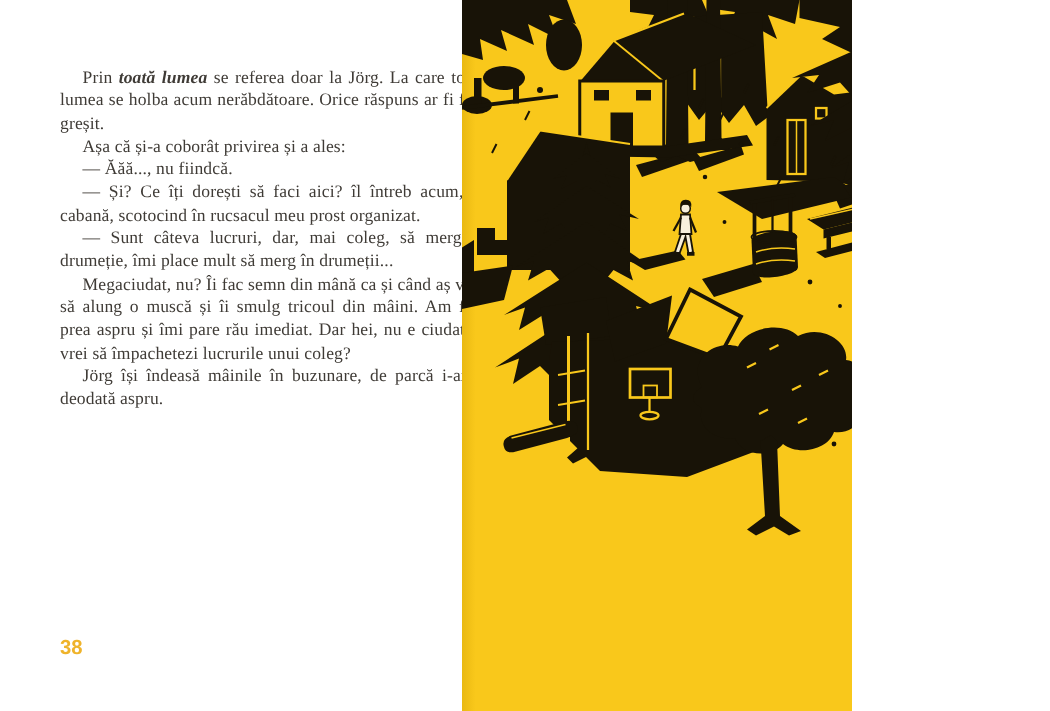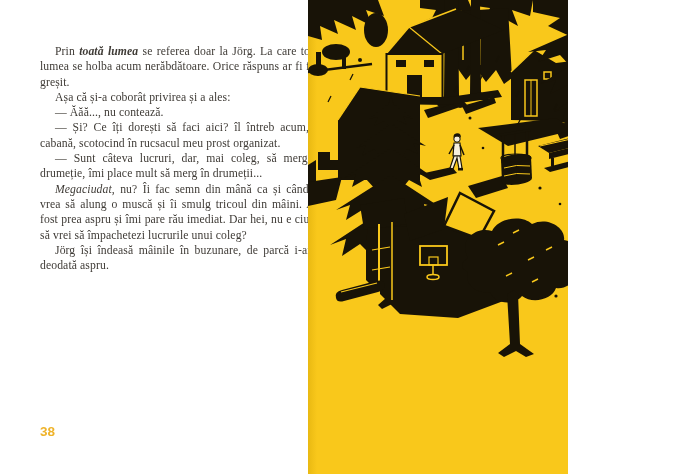--- a/index.html
+++ b/index.html
@@ -11,21 +11,21 @@
   .spread{position:relative;width:568px;height:474px;overflow:hidden;display:flex;font-family:"Liberation Serif",serif;gap:44px;}
   .left-page{position:relative;width:353px;height:474px;background:var(--paper);}
   .text-block{
     position:absolute;left:40px;top:44px;width:284px;
     font-size:11.7px;line-height:15.3px;color:var(--text);
     text-align:justify;letter-spacing:0.1px;
   }
   .text-block p{margin:0;text-indent:15px;}
   .text-block p.gap-before{}
   .run-bi{font-weight:bold;font-style:italic;}
-  .run-i{font-style:italic;}
+  .run-i{}
   .page-number{
     position:absolute;left:40px;top:424px;width:284px;text-align:left;
     color:var(--pagenum);font-weight:bold;font-size:13.5px;
     font-family:Liberation Sans, sans-serif;
   }
   .right-page{
     position:relative;width:347px;height:474px;
     background:linear-gradient(90deg,#e9b912 0px,var(--yellow) 9px);
   }
   .right-page svg{position:absolute;inset:0;display:block;}
@@ -37,21 +37,21 @@
 </style>
 </head>
 <body>
 
 <div class="spread">
 
   <div class="left-page">
     <div class="text-block">
         <p><span>Prin </span><span class="run-bi">toată lumea</span><span> se referea doar la Jörg. La care toată lumea se holba acum nerăbdătoare. Orice răspuns ar fi fost greșit.</span></p>
         <p><span>Așa că și-a coborât privirea și a ales:</span></p>
-        <p><span>— Ăăă..., nu contează.</span></p>
+        <p><span>— Ăăă..., nu fiindcă.</span></p>
         <p class="gap-before"><span>— Și? Ce îți dorești să faci aici? îl întreb acum, în cabană, scotocind în rucsacul meu prost organizat.</span></p>
         <p><span>— Sunt câteva lucruri, dar, mai coleg, să merg în drumeție, îmi place mult să merg în drumeții...</span></p>
         <p><span class="run-i">Megaciudat</span><span>, nu? Îi fac semn din mână ca și când aș vrea să alung o muscă și îi smulg tricoul din mâini. Am fost prea aspru și îmi pare rău imediat. Dar hei, nu e ciudat să vrei să împachetezi lucrurile unui coleg?</span></p>
         <p><span>Jörg își îndeasă mâinile în buzunare, de parcă i-ar fi deodată aspru.</span></p>
       </div>
     <div class="page-number">38</div>
   </div>
 
   <div class="right-page">
     <svg width="347" height="474" viewBox="0 0 347 474" role="img" aria-label="Black silhouette illustration on yellow: a forest camp with log cabins among tall pine trees, a boy walking across a clearing, a well, wooden benches, a basketball hoop, a leafy tree and tree stumps.">

